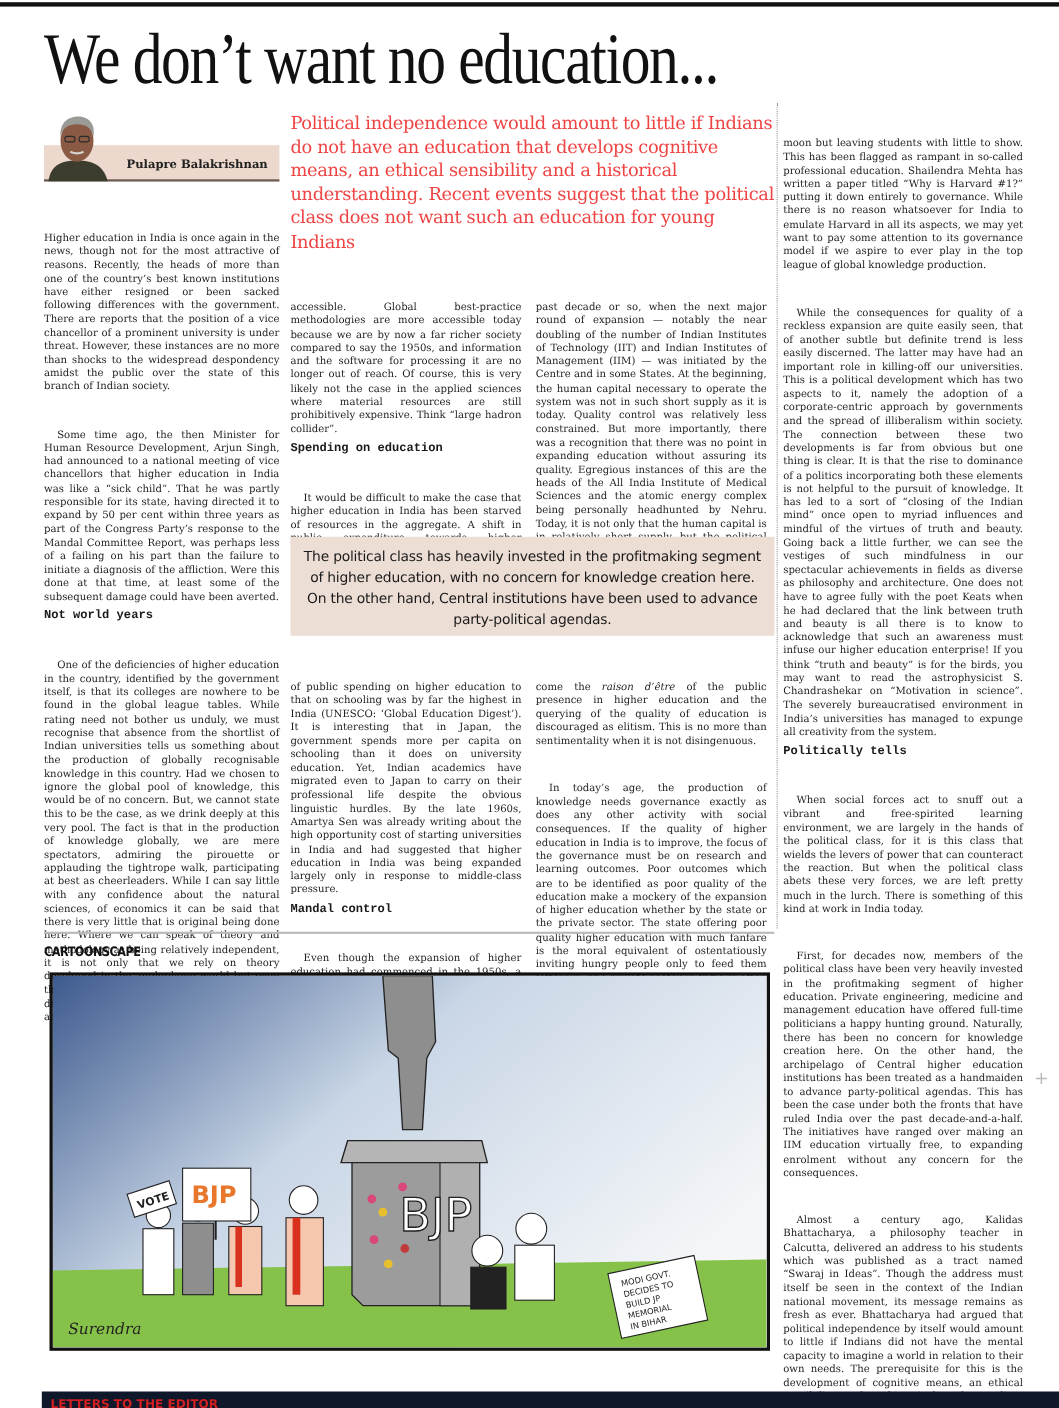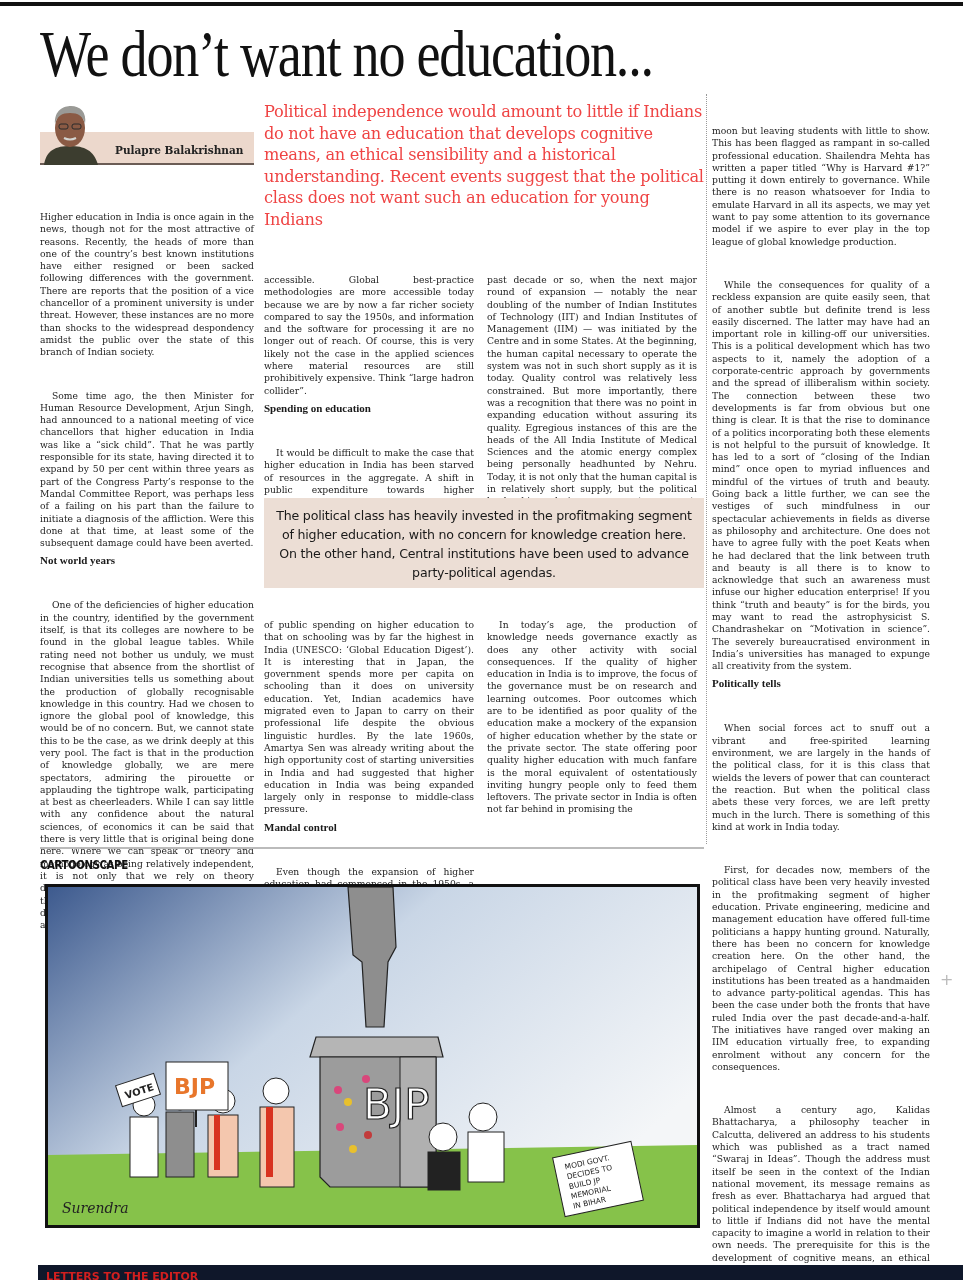--- a/index.html
+++ b/index.html
@@ -7,29 +7,29 @@
   body { position: relative; font-family: "DejaVu Serif", "Liberation Serif", serif; color: #1a1a1a; }
   .top-rule { position: absolute; left: 0; top: 2px; width: 963px; height: 4px; background: #111; }
   .headline { position: absolute; left: 40px; top: 14px; font-family: "Liberation Serif", serif; font-size: 66px; line-height: 80px; font-weight: normal; letter-spacing: -1.5px; color: #111; transform: scaleX(0.82); transform-origin: left top; white-space: nowrap; }
   .byline { position: absolute; left: 40px; top: 102px; width: 214px; height: 65px; }
   .byline-band { position: absolute; left: 0; top: 30px; width: 214px; height: 33px; background: #ecd8cc; border-bottom: 2px solid #6b5c55; }
   .avatar { position: absolute; left: 0; top: 0; width: 60px; height: 63px; }
   .author { position: absolute; left: 64px; top: 42px; font-family: "DejaVu Serif", serif; font-weight: bold; font-size: 10.5px; color: #222; margin-left: 11px; }
   .col { position: absolute; font-size: 9.2px; line-height: 12.3px; text-align: justify; hyphens: auto; color: #1d1d1d; }
   .col p { text-indent: 12px; margin-top: 31px; }
   .col p.noindent { text-indent: 0; }
-  .col h3 { font-family: Liberation Serif, serif; font-size: 11px; line-height: 15px; font-weight: bold; margin: 4px 0 2px; color: #1a1a1a; }
+  .col h3 { font-family: Liberation Mono, monospace; font-size: 11px; line-height: 15px; font-weight: bold; margin: 4px 0 2px; color: #1a1a1a; }
   .col1 { left: 40px; top: 180px; width: 214px; }
   .col2a { left: 264px; top: 243px; width: 210px; }
   .col3a { left: 487px; top: 243px; width: 210px; }
   .col2b { left: 264px; top: 588px; width: 210px; }
   .col3b { left: 487px; top: 588px; width: 210px; }
   .col4 { left: 712px; top: 94px; width: 218px; }
   .standfirst { position: absolute; left: 264px; top: 101px; width: 440px; font-family: "DejaVu Serif", serif; font-size: 16.2px; line-height: 21.6px; color: #ef4444; letter-spacing: -0.3px; }
-  .pullquote { position: absolute; left: 264px; top: 488px; width: 440px; height: 90px; background: #ecded5; padding: 8px 10px; text-align: center; font-family: "DejaVu Sans", sans-serif; font-size: 12.6px; line-height: 19px; color: #1a1a1a; letter-spacing: -0.2px; margin-top: 10px; }
+  .pullquote { position: absolute; left: 264px; top: 488px; width: 440px; height: 90px; background: #ecded5; padding: 8px 10px; text-align: center; font-family: "DejaVu Sans", sans-serif; font-size: 12.6px; line-height: 19px; color: #1a1a1a; letter-spacing: -0.2px; }
   .rule-mid { position: absolute; left: 40px; top: 847px; width: 664px; height: 2px; background: #bbb; }
   .col-rule { position: absolute; left: 706px; top: 94px; width: 0; height: 750px; border-left: 1px dotted #999; }
   .cartoon-label { position: absolute; left: 40px; top: 858px; font-family: "DejaVu Sans", sans-serif; font-weight: bold; font-size: 12px; letter-spacing: -0.5px; color: #111; transform: scaleX(0.85); transform-origin: left top; }
   .cartoon { position: absolute; left: 45px; top: 884px; width: 655px; height: 344px; border: 3px solid #111; overflow: hidden; }
   .cartoon svg { display: block; }
   .bottom-band { position: absolute; left: 38px; top: 1265px; width: 925px; height: 15px; background: #0f172a; }
   .bottom-band span { position: absolute; left: 8px; top: 5px; font-family: "DejaVu Sans", sans-serif; font-weight: bold; font-size: 11px; color: #d21f1f; }
   .crosshair { position: absolute; left: 940px; top: 970px; color: #bbb; font-size: 16px; font-family: "DejaVu Sans", sans-serif; }
   em { font-style: italic; }
 </style>
@@ -74,20 +74,21 @@
 
 <div class="pullquote">The political class has heavily invested in the profitmaking segment of higher education, with no concern for knowledge creation here. On the other hand, Central institutions have been used to advance party-political agendas.</div>
 
 <div class="col col2b">
   <p class="noindent">of public spending on higher education to that on schooling was by far the highest in India (UNESCO: ‘Global Education Digest’). It is interesting that in Japan, the government spends more per capita on schooling than it does on university education. Yet, Indian academics have migrated even to Japan to carry on their professional life despite the obvious linguistic hurdles. By the late 1960s, Amartya Sen was already writing about the high opportunity cost of starting universities in India and had suggested that higher education in India was being expanded largely only in response to middle-class pressure.</p>
   <h3>Mandal control</h3>
   <p>Even though the expansion of higher education had commenced in the 1950s, a difference marks that phase when compared to the</p>
 </div>
 
 <div class="col col3b">
+  <p class="noindent"><span>come the </span><em>raison d’être</em><span> of the public presence in higher education and the querying of the quality of education is discouraged as elitism. This is no more than sentimentality when it is not disingenuous.</span></p>
   <p>In today’s age, the production of knowledge needs governance exactly as does any other activity with social consequences. If the quality of higher education in India is to improve, the focus of the governance must be on research and learning outcomes. Poor outcomes which are to be identified as poor quality of the education make a mockery of the expansion of higher education whether by the state or the private sector. The state offering poor quality higher education with much fanfare is the moral equivalent of ostentatiously inviting hungry people only to feed them leftovers. The private sector in India is often not far behind in promising the</p>
 </div>
 
 <div class="col-rule"></div>
 
 <div class="col col4">
   <p class="noindent">moon but leaving students with little to show. This has been flagged as rampant in so-called professional education. Shailendra Mehta has written a paper titled “Why is Harvard #1?” putting it down entirely to governance. While there is no reason whatsoever for India to emulate Harvard in all its aspects, we may yet want to pay some attention to its governance model if we aspire to ever play in the top league of global knowledge production.</p>
   <p>While the consequences for quality of a reckless expansion are quite easily seen, that of another subtle but definite trend is less easily discerned. The latter may have had an important role in killing-off our universities. This is a political development which has two aspects to it, namely the adoption of a corporate-centric approach by governments and the spread of illiberalism within society. The connection between these two developments is far from obvious but one thing is clear. It is that the rise to dominance of a politics incorporating both these elements is not helpful to the pursuit of knowledge. It has led to a sort of “closing of the Indian mind” once open to myriad influences and mindful of the virtues of truth and beauty. Going back a little further, we can see the vestiges of such mindfulness in our spectacular achievements in fields as diverse as philosophy and architecture. One does not have to agree fully with the poet Keats when he had declared that the link between truth and beauty is all there is to know to acknowledge that such an awareness must infuse our higher education enterprise! If you think “truth and beauty” is for the birds, you may want to read the astrophysicist S. Chandrashekar on “Motivation in science”. The severely bureaucratised environment in India’s universities has managed to expunge all creativity from the system.</p>
   <h3>Politically tells</h3>
   <p>When social forces act to snuff out a vibrant and free-spirited learning environment, we are largely in the hands of the political class, for it is this class that wields the levers of power that can counteract the reaction. But when the political class abets these very forces, we are left pretty much in the lurch. There is something of this kind at work in India today.</p>

